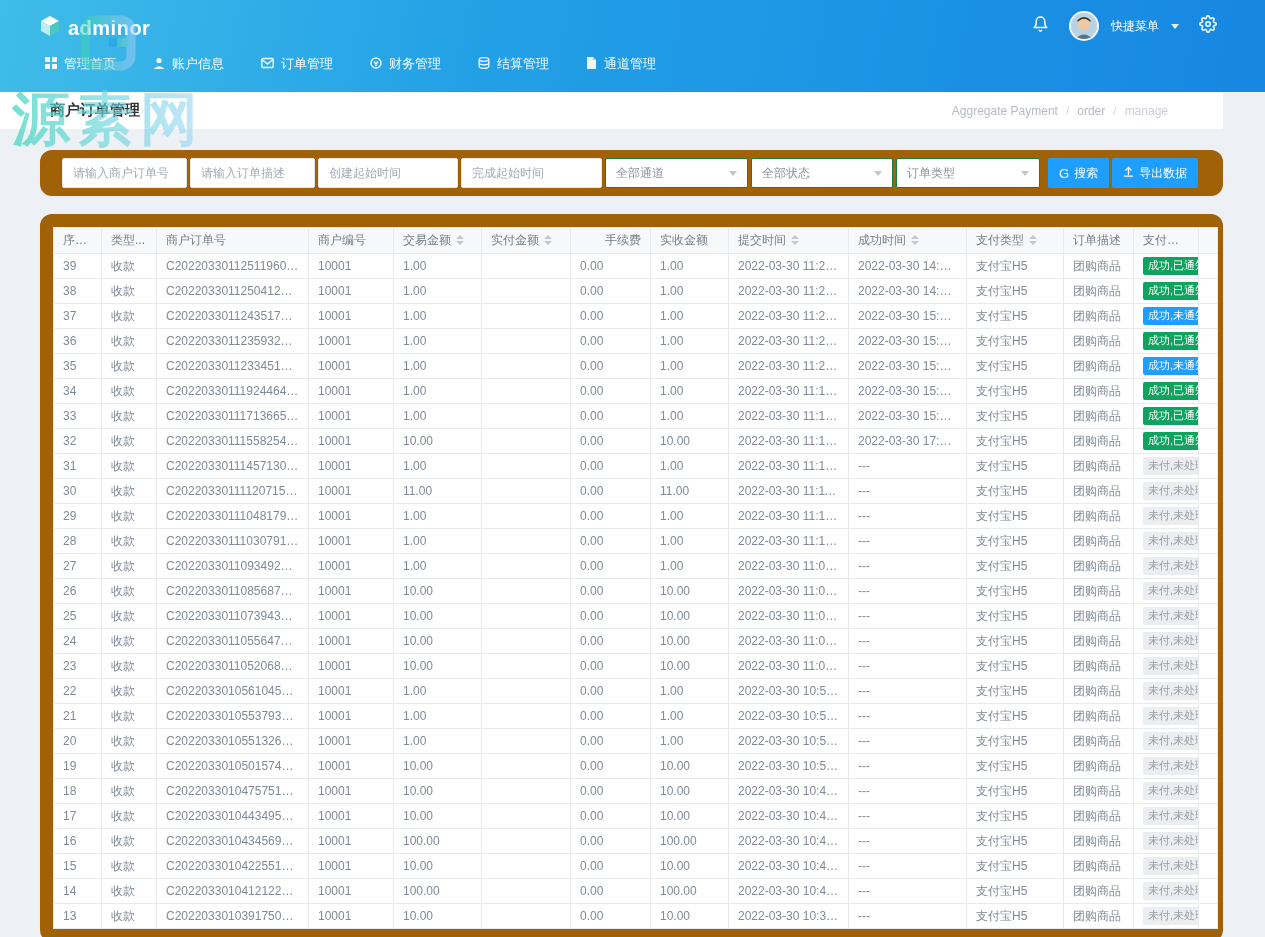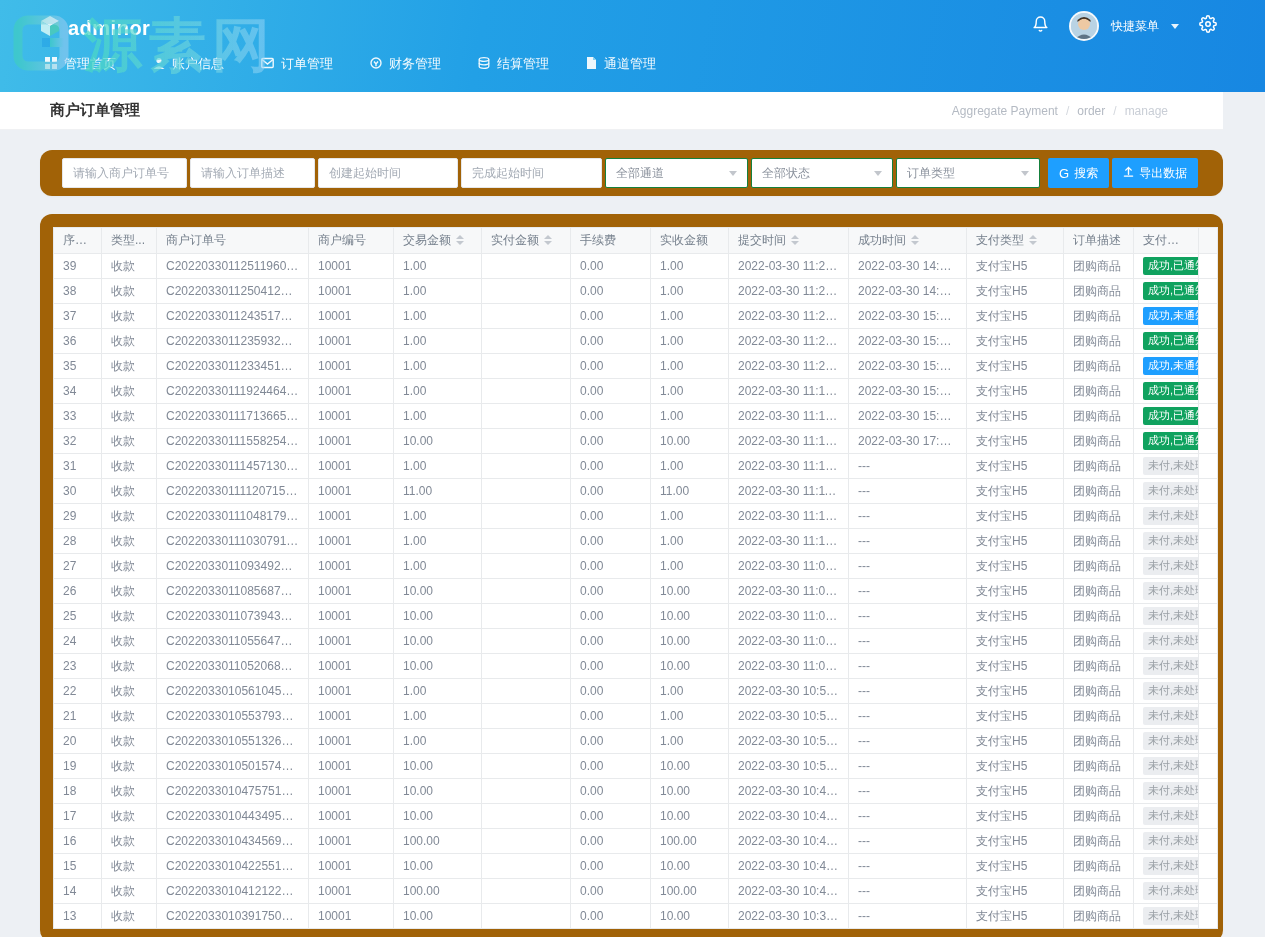--- a/index.html
+++ b/index.html
@@ -18,21 +18,21 @@
   .brand{ position:absolute; left:38px; top:14px; display:flex; align-items:center; gap:6px; }
   .brand .logo-text{ font-size:20px; font-weight:bold; letter-spacing:.5px; }
   .top-right{ position:absolute; right:48px; top:12px; display:flex; align-items:center; gap:20px; height:28px;}
   .top-right .qm{ display:flex; align-items:center; gap:12px; font-size:12px; cursor:pointer;}
   .avatar{ width:30px; height:30px; border-radius:50%; overflow:hidden; border:2px solid rgba(255,255,255,.85); background:#bcd6e8;}
   .caret{ width:0;height:0;border-left:4px solid transparent;border-right:4px solid transparent;border-top:5px solid #fff; opacity:.9;}
   .mainnav{ position:absolute; left:45px; top:55px; display:flex; gap:37px; }
   .nav-item{ display:flex; align-items:center; gap:7px; font-size:13px; color:rgba(255,255,255,.96); cursor:pointer;}
   .nav-item svg{ opacity:.92; }
   
-  .watermark{ position:absolute; left:12px; top:14px; display:flex; align-items:center; gap:14px; pointer-events:none; z-index:5;}
+  .watermark{ position:absolute; left:12px; top:14px; display:flex; align-items:center; gap:14px; pointer-events:none; z-index:5;flex-direction:column;}
   .wm-text{
     font-size:58px; font-weight:bold; letter-spacing:6px; line-height:1;
     background:linear-gradient(90deg, rgba(72,214,196,.75), rgba(150,210,250,.55));
     -webkit-background-clip:text; background-clip:text; color:transparent;
   }
   
   .titlebar{
     height:38px; background:#fff; border-bottom:1px solid #f0f1f3;
     display:flex; align-items:center; justify-content:space-between;
     padding:0 55px 0 50px; width:1223px;
@@ -258,21 +258,21 @@
 <div class="panel table-panel">
   <table class="orders">
     <thead>
         <tr>
           <th style="width: 48px;"><span>序号...</span></th>
           <th style="width: 55px;"><span>类型...</span></th>
           <th style="width: 152px;"><span>商户订单号</span></th>
           <th style="width: 85px;"><span>商户编号</span></th>
           <th style="width: 88px;"><span>交易金额</span><span class="sort"><i class="up"></i><i class="dn"></i></span></th>
           <th style="width: 89px;"><span>实付金额</span><span class="sort"><i class="up"></i><i class="dn"></i></span></th>
-          <th style="width: 80px;"><span>手续费</span></th>
+          <th style="width: 80px; text-align: right;"><span>手续费</span></th>
           <th style="width: 78px;"><span>实收金额</span></th>
           <th style="width: 120px;"><span>提交时间</span><span class="sort"><i class="up"></i><i class="dn"></i></span></th>
           <th style="width: 118px;"><span>成功时间</span><span class="sort"><i class="up"></i><i class="dn"></i></span></th>
           <th style="width: 97px;"><span>支付类型</span><span class="sort"><i class="up"></i><i class="dn"></i></span></th>
           <th style="width: 70px;"><span>订单描述</span></th>
           <th style="width: 65px;"><span>支付状态</span></th>
           <th style="width: 12px;"></th>
         </tr>
       </thead>
     <tbody>

